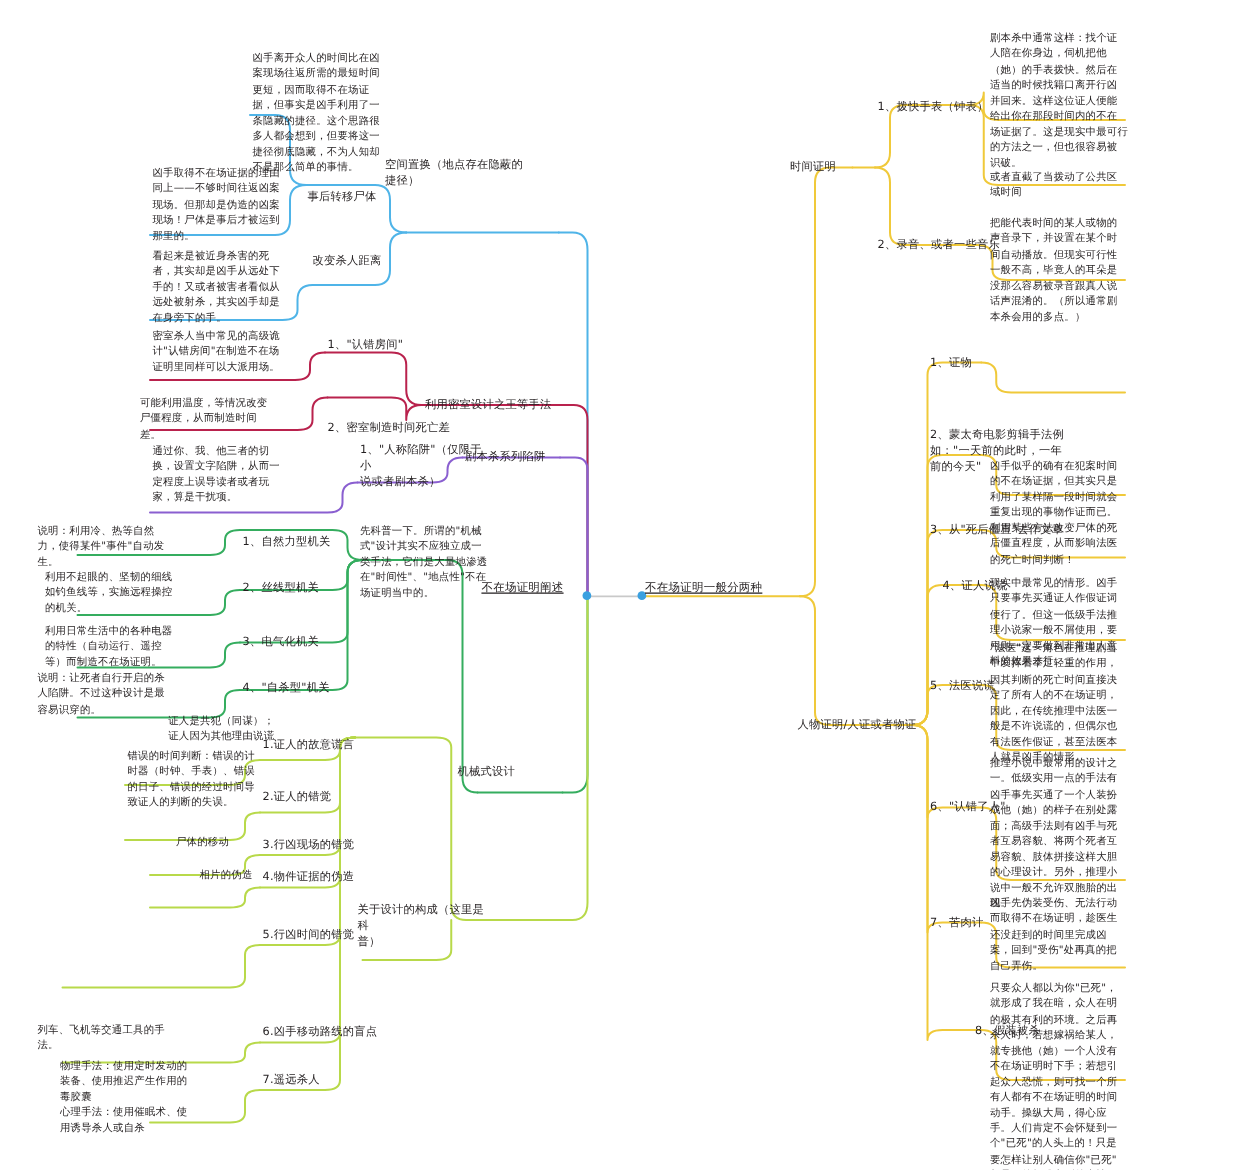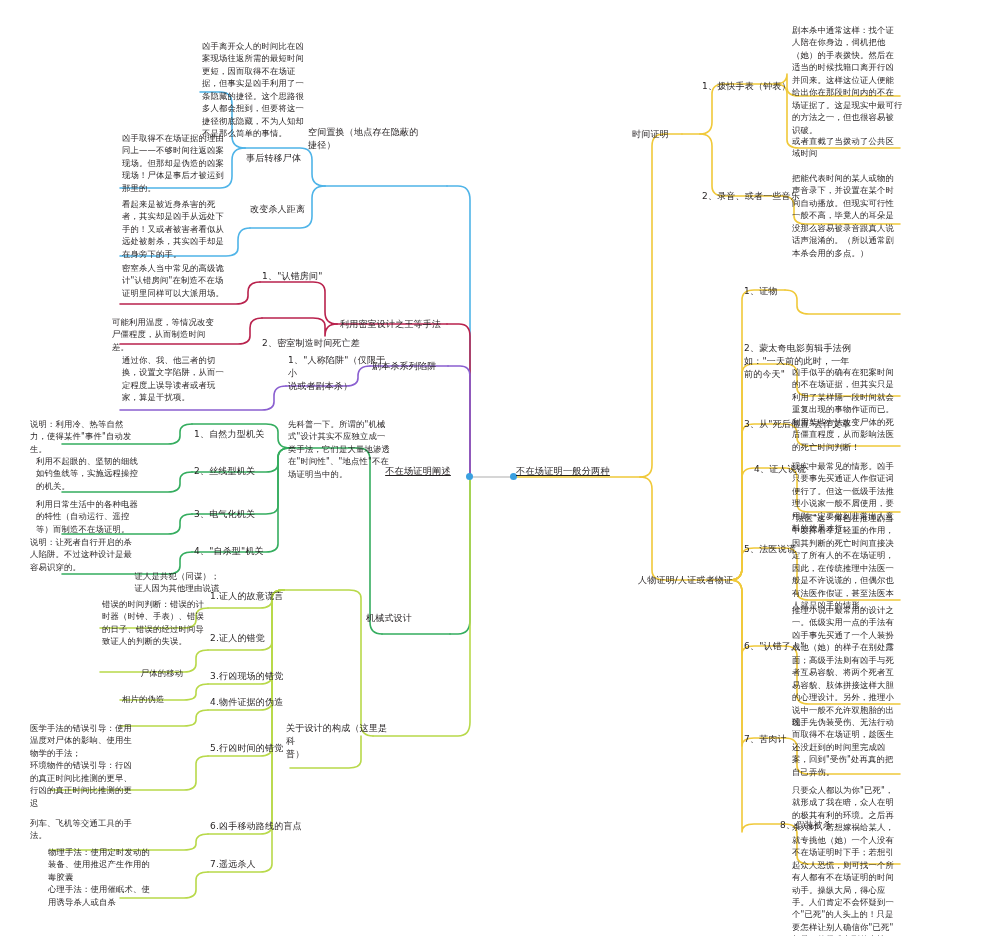--- a/index.html
+++ b/index.html
@@ -193,28 +193,21 @@
   <div class="node cat" style="left:210px;top:742px;width:112px;">5.行凶时间的错觉</div>
   <div class="node cat" style="left:210px;top:820px;width:128px;">6.凶手移动路线的盲点</div>
   <div class="node cat" style="left:210px;top:858px;width:92px;">7.遥远杀人</div>
   <div class="node leaf" style="left:102px;top:570px;width:150px;text-align:center;">证人是共犯（同谋）；
 证人因为其他理由说谎</div>
   <div class="node leaf" style="left:102px;top:598px;width:148px;">错误的时间判断：错误的计
 时器（时钟、手表）、错误
 的日子、错误的经过时间导
 致证人的判断的失误。</div>
   <div class="node leaf" style="left:122px;top:667px;width:80px;text-align:center;">尸体的移动</div>
-  <div class="node leaf" style="left:122px;top:693px;width:80px;text-align:left;">相片的伪造</div>
-  <div class="node leaf" style="left:30px;top:722px;width:152px;">医学手法的错误引导：使用
-温度对尸体的影响、使用生
-物学的手法；
-环境物件的错误引导：行凶
-的真正时间比推测的更早、
-行凶的真正时间比推测的更
-迟</div>
+  <div class="node leaf" style="left:122px;top:693px;width:80px;text-align:right;">相片的伪造</div>
   <div class="node leaf" style="left:30px;top:817px;width:148px;">列车、飞机等交通工具的手
 法。</div>
   <div class="node leaf" style="left:48px;top:846px;width:140px;">物理手法：使用定时发动的
 装备、使用推迟产生作用的
 毒胶囊
 心理手法：使用催眠术、使
 用诱导杀人或自杀</div>
 
   <div class="node cat" style="left:632px;top:128px;width:60px;">时间证明</div>
   <div class="node cat" style="left:702px;top:80px;width:118px;">1、拨快手表（钟表）</div>

